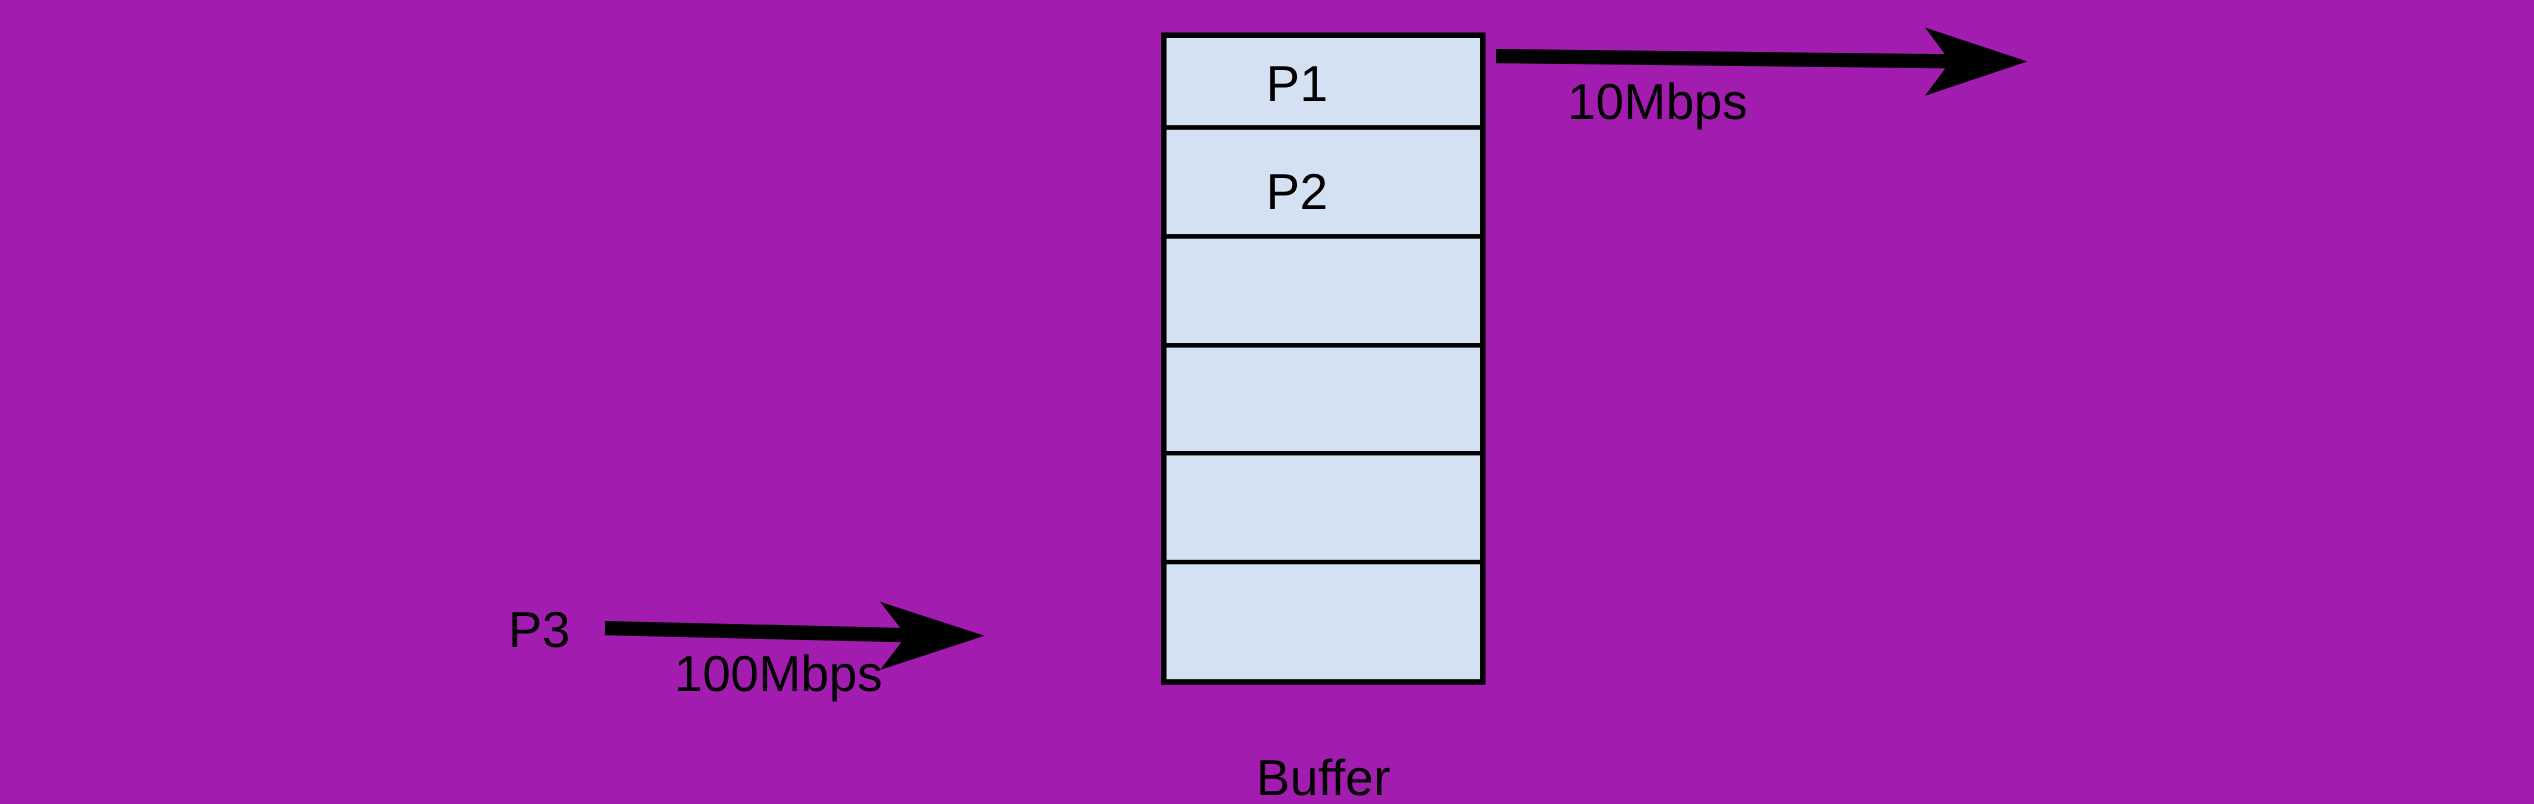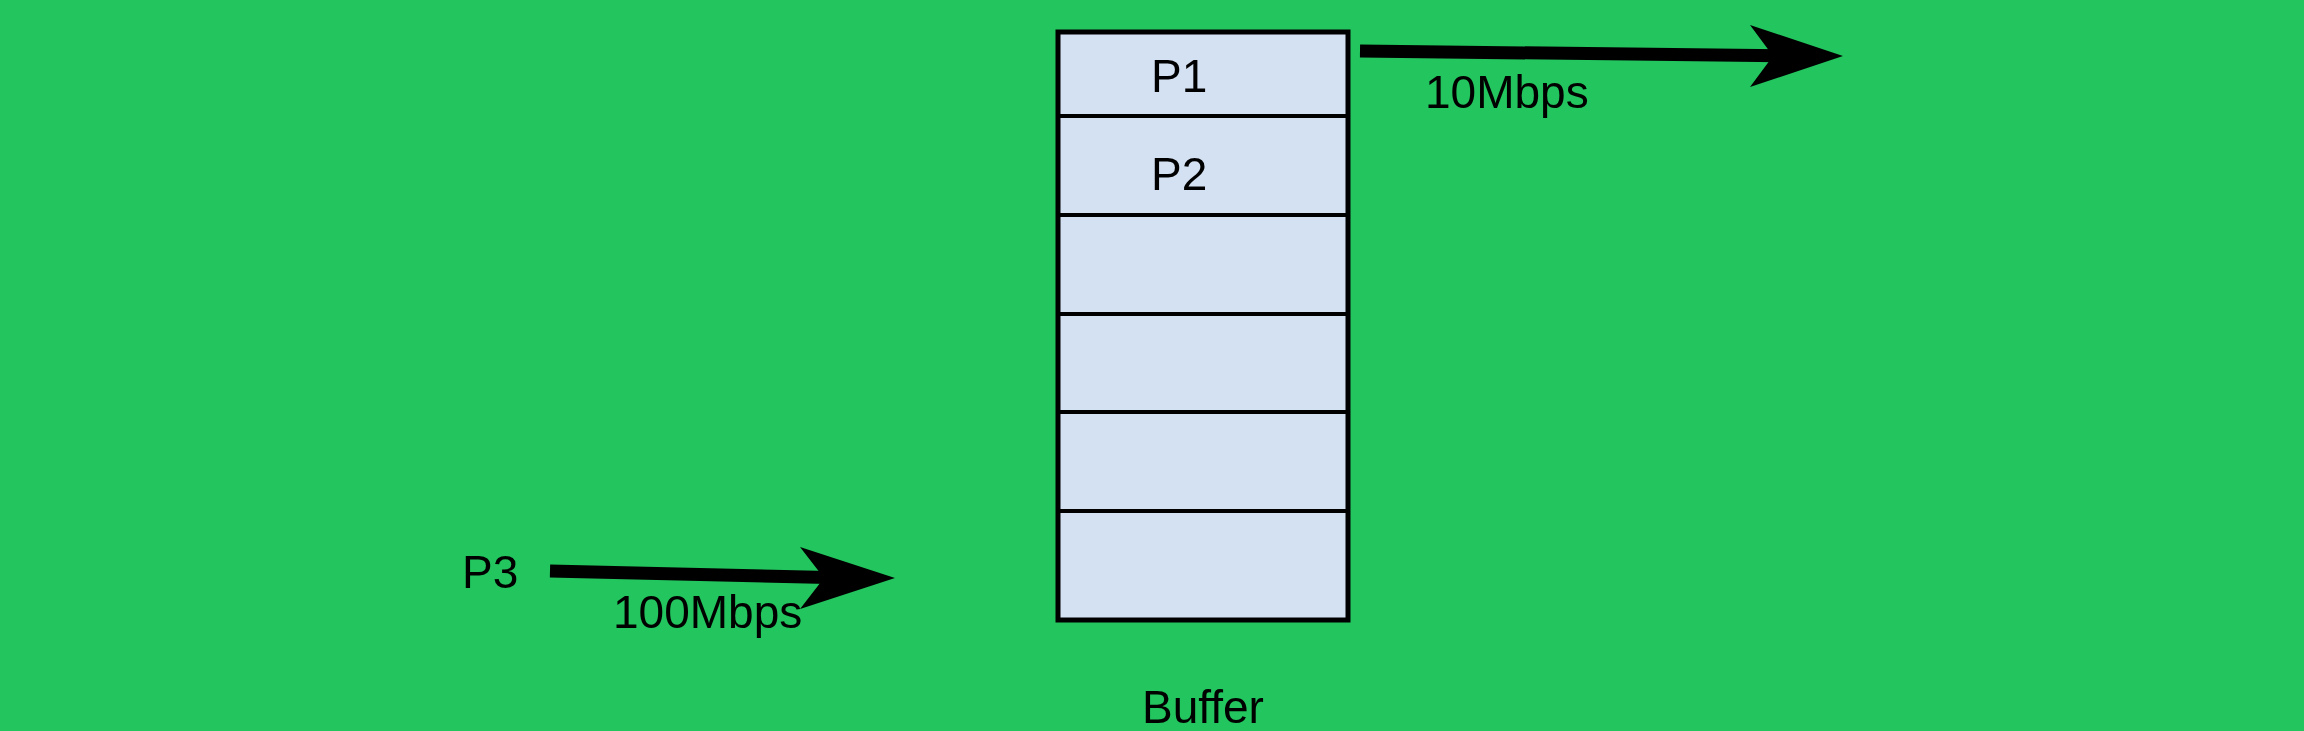--- a/index.html
+++ b/index.html
@@ -10,21 +10,21 @@
   body {
     width: 2304px;
     height: 731px;
     overflow: hidden;
     font-family: "Liberation Sans", sans-serif;
   }
   #diagram-root {
     position: relative;
     width: 2304px;
     height: 731px;
-    background: #22c55e;
+    background: #a21caf;
   }
   svg.diagram-canvas {
     position: absolute;
     top: 0;
     left: 0;
     width: 2304px;
     height: 731px;
     display: block;
   }
   .buffer-cell-rect {

